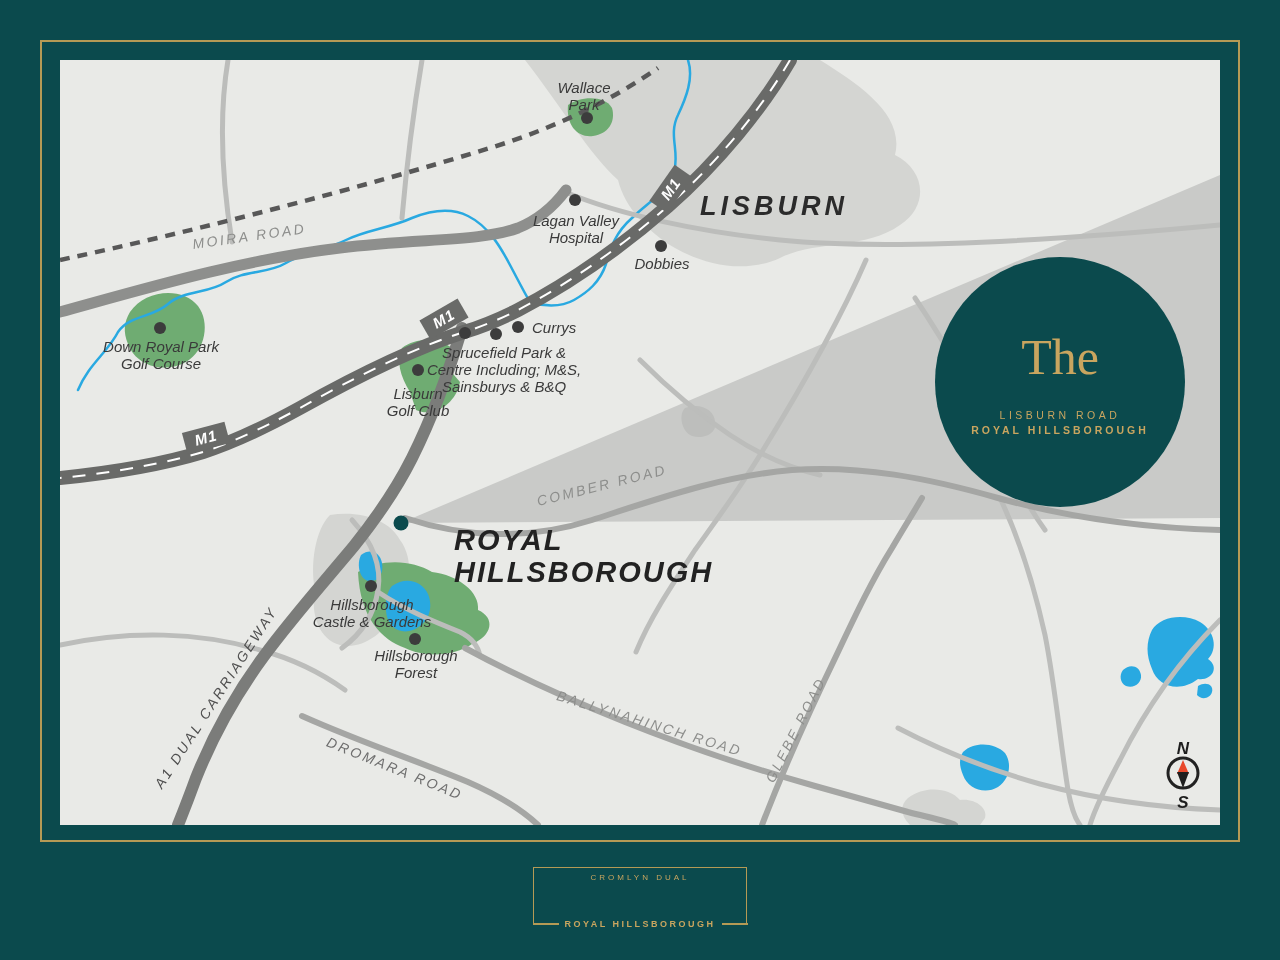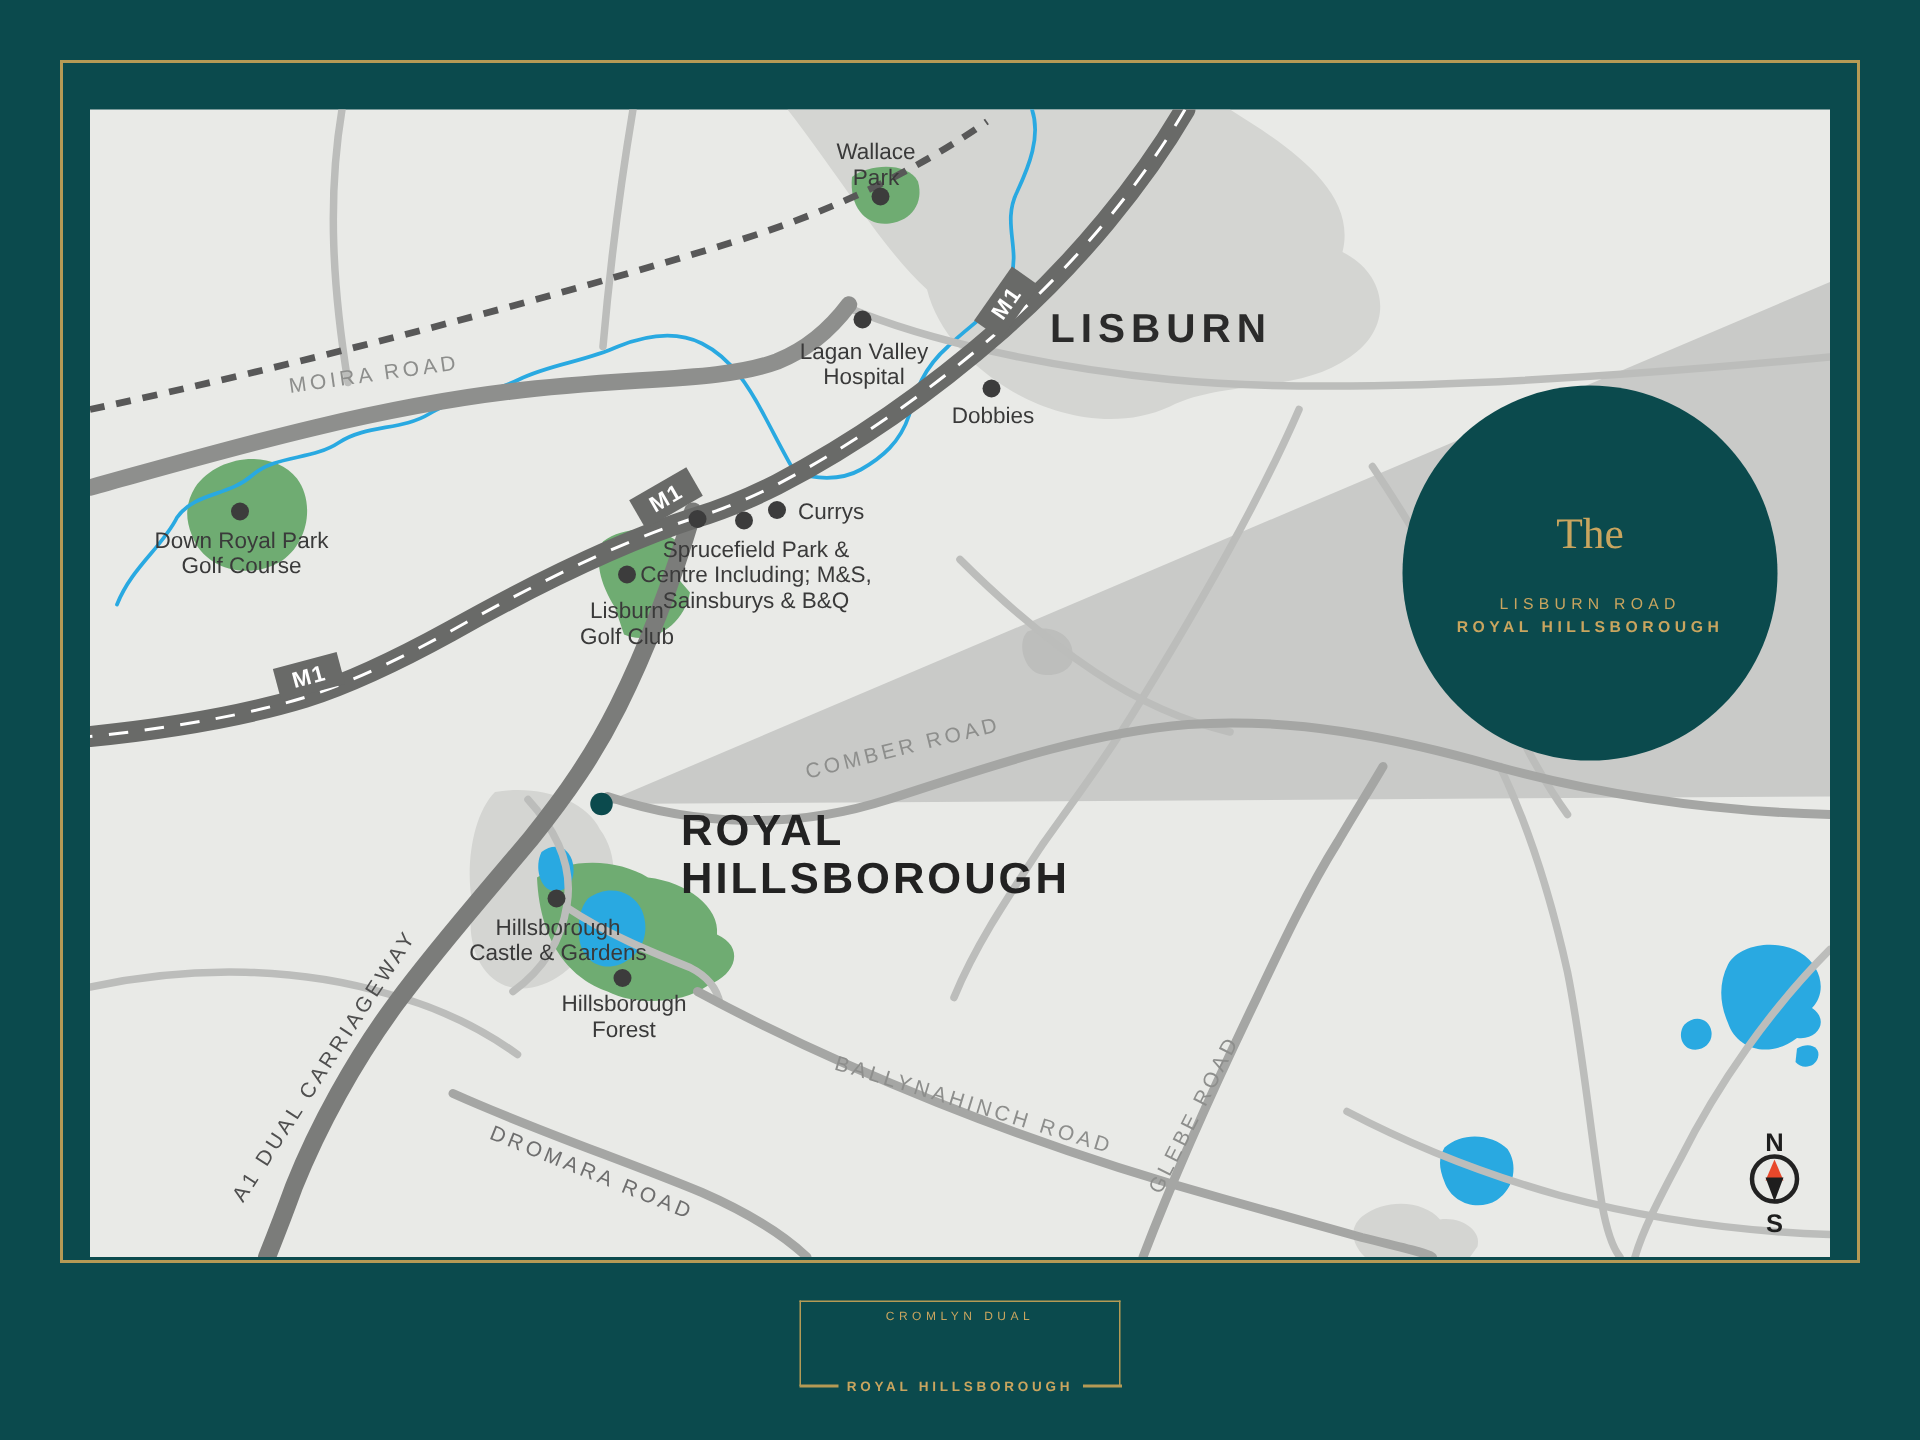--- a/index.html
+++ b/index.html
@@ -1,20 +1,20 @@
 <!DOCTYPE html>
 <html style="--teal: #0B4A4D; --gold: #B59A55; --gold_light: #C9A55F; --map_bg: #E9EAE7; --urban: #D4D5D2; --green: #6FAC72; --water: #29A9E1; --road_major: #696A68; --label: #3A3A3A;"><head>
 <meta charset="utf-8">
 <style>
   html,body{margin:0;padding:0;}
   body{width:1280px;height:960px;overflow:hidden;font-family:"Liberation Sans",sans-serif;}
   .stage{position:relative;width:1280px;height:960px;background:var(--teal,#06474D);overflow:hidden;}
   .gold-frame{position:absolute;left:40px;top:40px;width:1200px;height:802px;
     border:2px solid var(--gold,#B59A55);box-sizing:border-box;}
-  .map{position:absolute;left:60px;top:73px;width:1160px;height:765px;background:var(--map_bg,#E9EAE7);}
+  .map{position:absolute;left:60px;top:60px;width:1160px;height:765px;background:var(--map_bg,#E9EAE7);font-style:italic;}
   .map svg{display:block;}
 
   
   .urban{fill:var(--urban,#D4D5D2);}
   .urban-dk{fill:#BDBEBC;}
   .wedge{fill:#C9CAC8;}
   .green{fill:var(--green,#6FAC72);}
   .water-f{fill:var(--water,#29A9E1);}
   .river{stroke:var(--water,#29A9E1);stroke-width:2.5;fill:none;stroke-linecap:round;}
   .road-minor{stroke:#BCBDBB;stroke-width:5;fill:none;stroke-linecap:round;stroke-linejoin:round;}
@@ -32,21 +32,21 @@
   .road-label{font-size:14px;letter-spacing:2.5px;fill:#8D8E8C;}
   .road-label-dark{fill:#4F4F4F;}
   .road-label-mid{fill:#6E6E6E;}
   .m1-label{font-size:15px;font-weight:bold;fill:#FFFFFF;letter-spacing:1px;}
   .compass-letter{font-size:17px;font-weight:bold;fill:#1E1E1E;}
 
   
   .badge{position:absolute;left:935px;top:257px;width:250px;height:250px;border-radius:50%;
     background:var(--teal,#0B4A4D);display:flex;flex-direction:column;align-items:center;
     justify-content:center;text-align:center;}
-  .badge-title{font-family:"Liberation Serif",serif;font-size:29px;line-height:1.12;color:var(--gold_light,#C9A55F);}
+  .badge-title{font-family:"Liberation Serif",serif;font-size:50px;line-height:1.12;color:var(--gold_light,#C9A55F);}
   .badge-sub{font-size:10.5px;letter-spacing:3.5px;color:var(--gold_light,#C9A55F);margin-top:3px;}
   .badge-sub-first{margin-top:24px;text-align:center;}
   .badge-sub-bold{font-weight:bold;letter-spacing:3px;}
 
   
   .footer-logo{position:absolute;left:533px;top:867px;width:214px;height:57px;
     border:1.5px solid var(--gold,#B59A55);border-bottom:none;box-sizing:border-box;
     text-align:center;color:var(--gold_light,#C9A55F);}
   .footer-title{font-family:"Liberation Serif",serif;font-size:30px;line-height:1;margin-top:4px;}
   .footer-estate{font-size:8px;letter-spacing:3px;margin-top:5px;}

